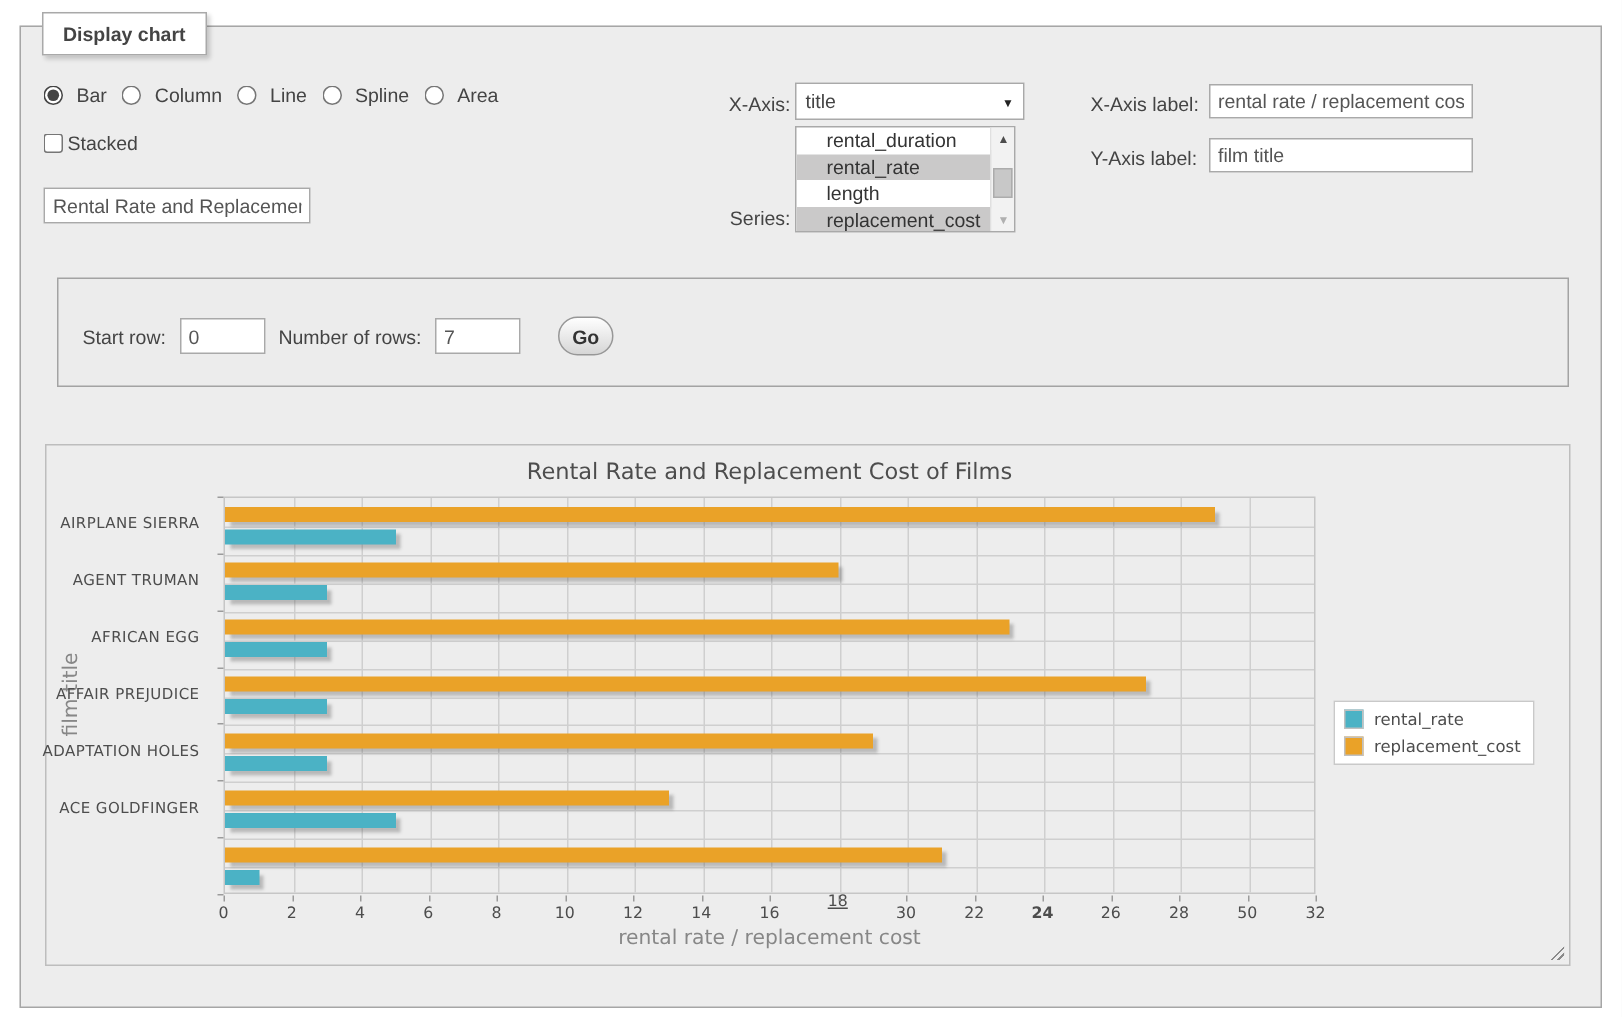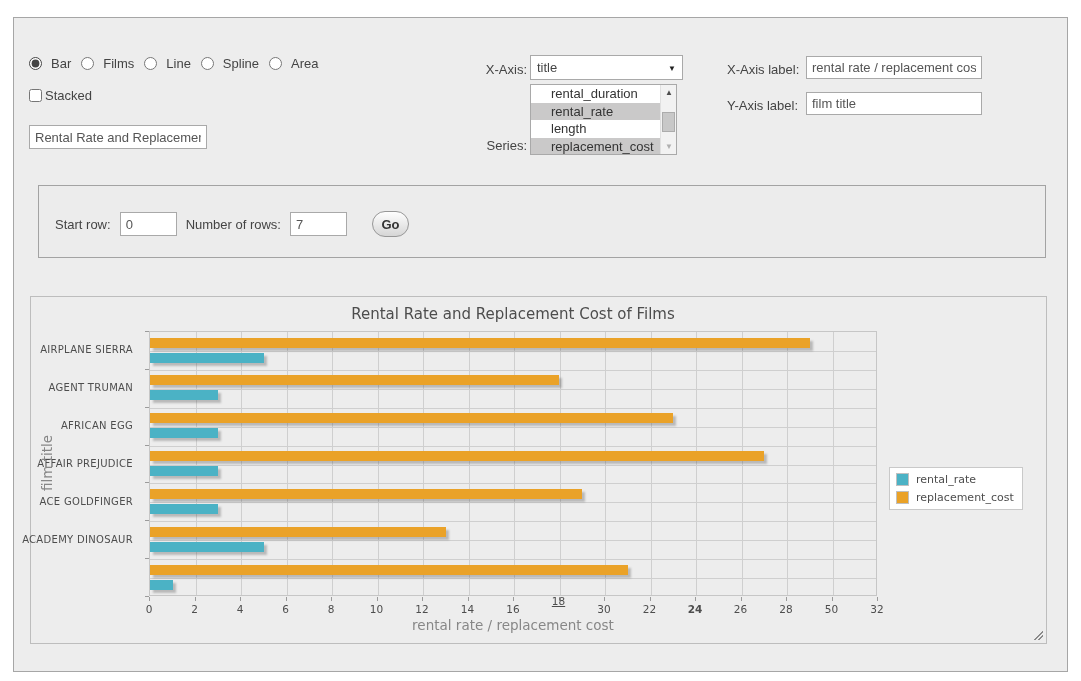--- a/index.html
+++ b/index.html
@@ -74,26 +74,27 @@
   .leg-swatch { width:13px; height:13px; border:1px solid #c0c0c0; }
   .resize-grip { position:absolute; right:3px; bottom:3px; width:11px; height:11px;
                  background:repeating-linear-gradient(135deg,#8a8a8a 0 1px,transparent 1px 3px);
                  clip-path:polygon(100% 0,100% 100%,0 100%); cursor:se-resize; }
 </style>
 </head>
 <body>
 
 <div id="page">
   <div class="fieldset-main"></div>
+  <div class="legend-box">Display chart</div>
 
   <div class="radio-row">
     <input type="radio" name="ct" checked="" style="">
     <label>Bar</label>
     <input type="radio" name="ct" style="">
-    <label>Films</label>
+    <label>Column</label>
     <input type="radio" name="ct" style="">
     <label>Line</label>
     <input type="radio" name="ct" style="">
     <label>Spline</label>
     <input type="radio" name="ct" style="">
     <label>Area</label>
   </div>
 
   <div class="check-row">
     <input type="checkbox" style="">
@@ -136,22 +137,22 @@
   </div>
 
   <div class="chart-wrap">
     <div class="chart-title">Rental Rate and Replacement Cost of Films</div>
     <div class="yaxis-title">film title</div>
     <div class="ycats" id="ycats">
         <div class="ycat" style="height: 37.8571px;">AIRPLANE SIERRA</div>
         <div class="ycat" style="height: 37.8571px;">AGENT TRUMAN</div>
         <div class="ycat" style="height: 37.8571px;">AFRICAN EGG</div>
         <div class="ycat" style="height: 37.8571px;">AFFAIR PREJUDICE</div>
+        <div class="ycat" style="height: 37.8571px;">ADAPTATION HOLES</div>
         <div class="ycat" style="height: 37.8571px;">ACE GOLDFINGER</div>
-        <div class="ycat" style="height: 37.8571px;">ACADEMY DINOSAUR</div>
       </div>
     <div class="plot" id="plot">
         <div class="gl-v" style="left: 45.5px;"></div>
         <div class="gl-v" style="left: 91px;"></div>
         <div class="gl-v" style="left: 136.5px;"></div>
         <div class="gl-v" style="left: 182px;"></div>
         <div class="gl-v" style="left: 227.5px;"></div>
         <div class="gl-v" style="left: 273px;"></div>
         <div class="gl-v" style="left: 318.5px;"></div>
         <div class="gl-v" style="left: 364px;"></div>

